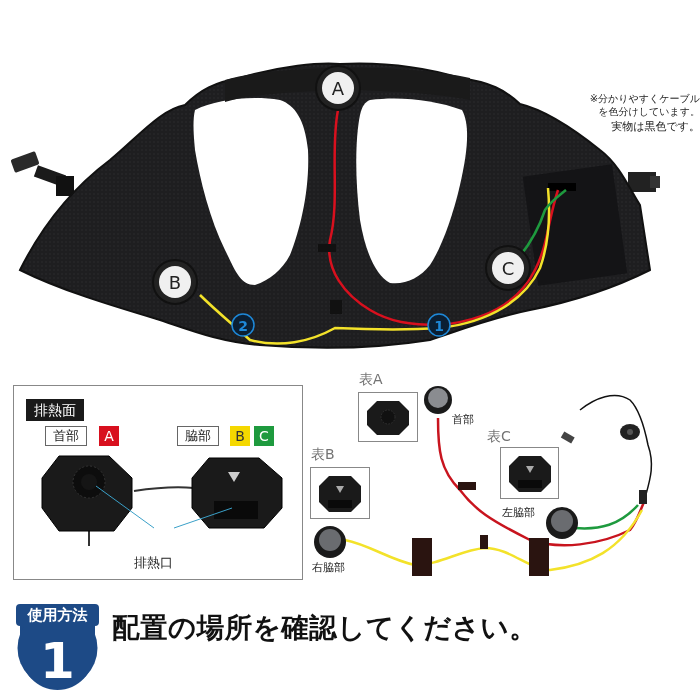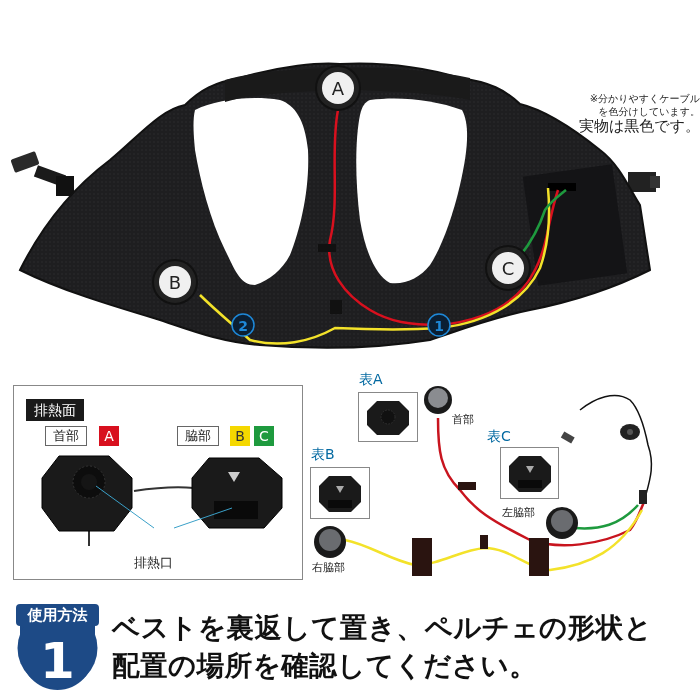--- a/index.html
+++ b/index.html
@@ -5,35 +5,35 @@
   * { box-sizing: border-box; margin: 0; padding: 0; }
   html, body { width: 700px; height: 700px; background: #ffffff; overflow: hidden; }
   body { position: relative; font-family: "DejaVu Sans", sans-serif; color: #222; }
 
   .abs { position: absolute; }
 
   
   #vest { position: absolute; left: 0; top: 40px; width: 700px; height: 330px; }
 
   .cable-note { position: absolute; left: 560px; top: 92px; width: 140px; text-align: right; font-size: 10px; line-height: 13px; color: #222; }
-  .cable-note .l3 { font-size: 15px; margin-top: 2px; }
+  .cable-note .l3 { font-size: 11px; margin-top: 2px; }
 
   
   .exhaust-panel { position: absolute; left: 13px; top: 385px; width: 290px; height: 195px; border: 1px solid #888; background: #fff; }
   .exhaust-title { position: absolute; left: 12px; top: 13px; background: #1a1a1a; color: #fff; font-size: 14px; padding: 2px 8px; line-height: 18px; }
   .exhaust-warn { position: absolute; left: 84px; top: 15px; color: #d8101e; font-size: 11.5px; line-height: 16px; white-space: nowrap; }
   .part-label { position: absolute; top: 40px; border: 1px solid #666; background: #fff; font-size: 13px; padding: 1px 7px; line-height: 16px; }
   .badge { position: absolute; top: 40px; width: 20px; height: 20px; font-size: 14px; line-height: 20px; text-align: center; color: #fff; }
   .badge.red { background: #d8101e; }
   .badge.yellow { background: #f5d800; color: #333; }
   .badge.green { background: #1e9a3e; }
   .exhaust-caption { position: absolute; left: 120px; top: 168px; font-size: 13px; }
 
   
-  .table-label { position: absolute; font-size: 14px; color: #0369a1; }
+  .table-label { position: absolute; font-size: 14px; color: #737373; }
   .thumb-box { position: absolute; border: 1px solid #888; background: #fff; }
   .loc-label { position: absolute; font-size: 11px; color: #222; }
 
   
   .step-badge { position: absolute; left: 10px; top: 598px; width: 95px; height: 95px; }
   .step-text { position: absolute; left: 112px; top: 608px; font-size: 27.5px; font-weight: bold; line-height: 38px; color: #111; letter-spacing: 0.5px; font-family: "DejaVu Sans", sans-serif; }
 </style>
 </head>
 <body>
 
@@ -226,15 +226,14 @@
 
 <svg class="step-badge" viewBox="0 0 95 95">
   <path d="M 10 8 L 85 8 L 85 50 C 85 75, 68 92, 47.5 92 C 27 92, 10 75, 10 50 Z" fill="#1d4a86"></path>
   <circle cx="47.5" cy="50" r="40" fill="#1d4a86"></circle>
   <rect x="6" y="6" width="83" height="22" rx="4" fill="#1d4a86"></rect>
   <text x="47.5" y="22" text-anchor="middle" font-size="15" font-weight="bold" fill="#fff" font-family="DejaVu Sans, sans-serif">使用方法</text>
   <text x="47.5" y="80" text-anchor="middle" font-size="50" font-weight="bold" fill="#fff" font-family="DejaVu Sans, sans-serif">1</text>
 </svg>
 
 <div class="step-text">
-  <div>ベストを裏返して置き、ペルチェの形状と</div>
   <div>配置の場所を確認してください。</div>
 </div>
 
 </body></html>

